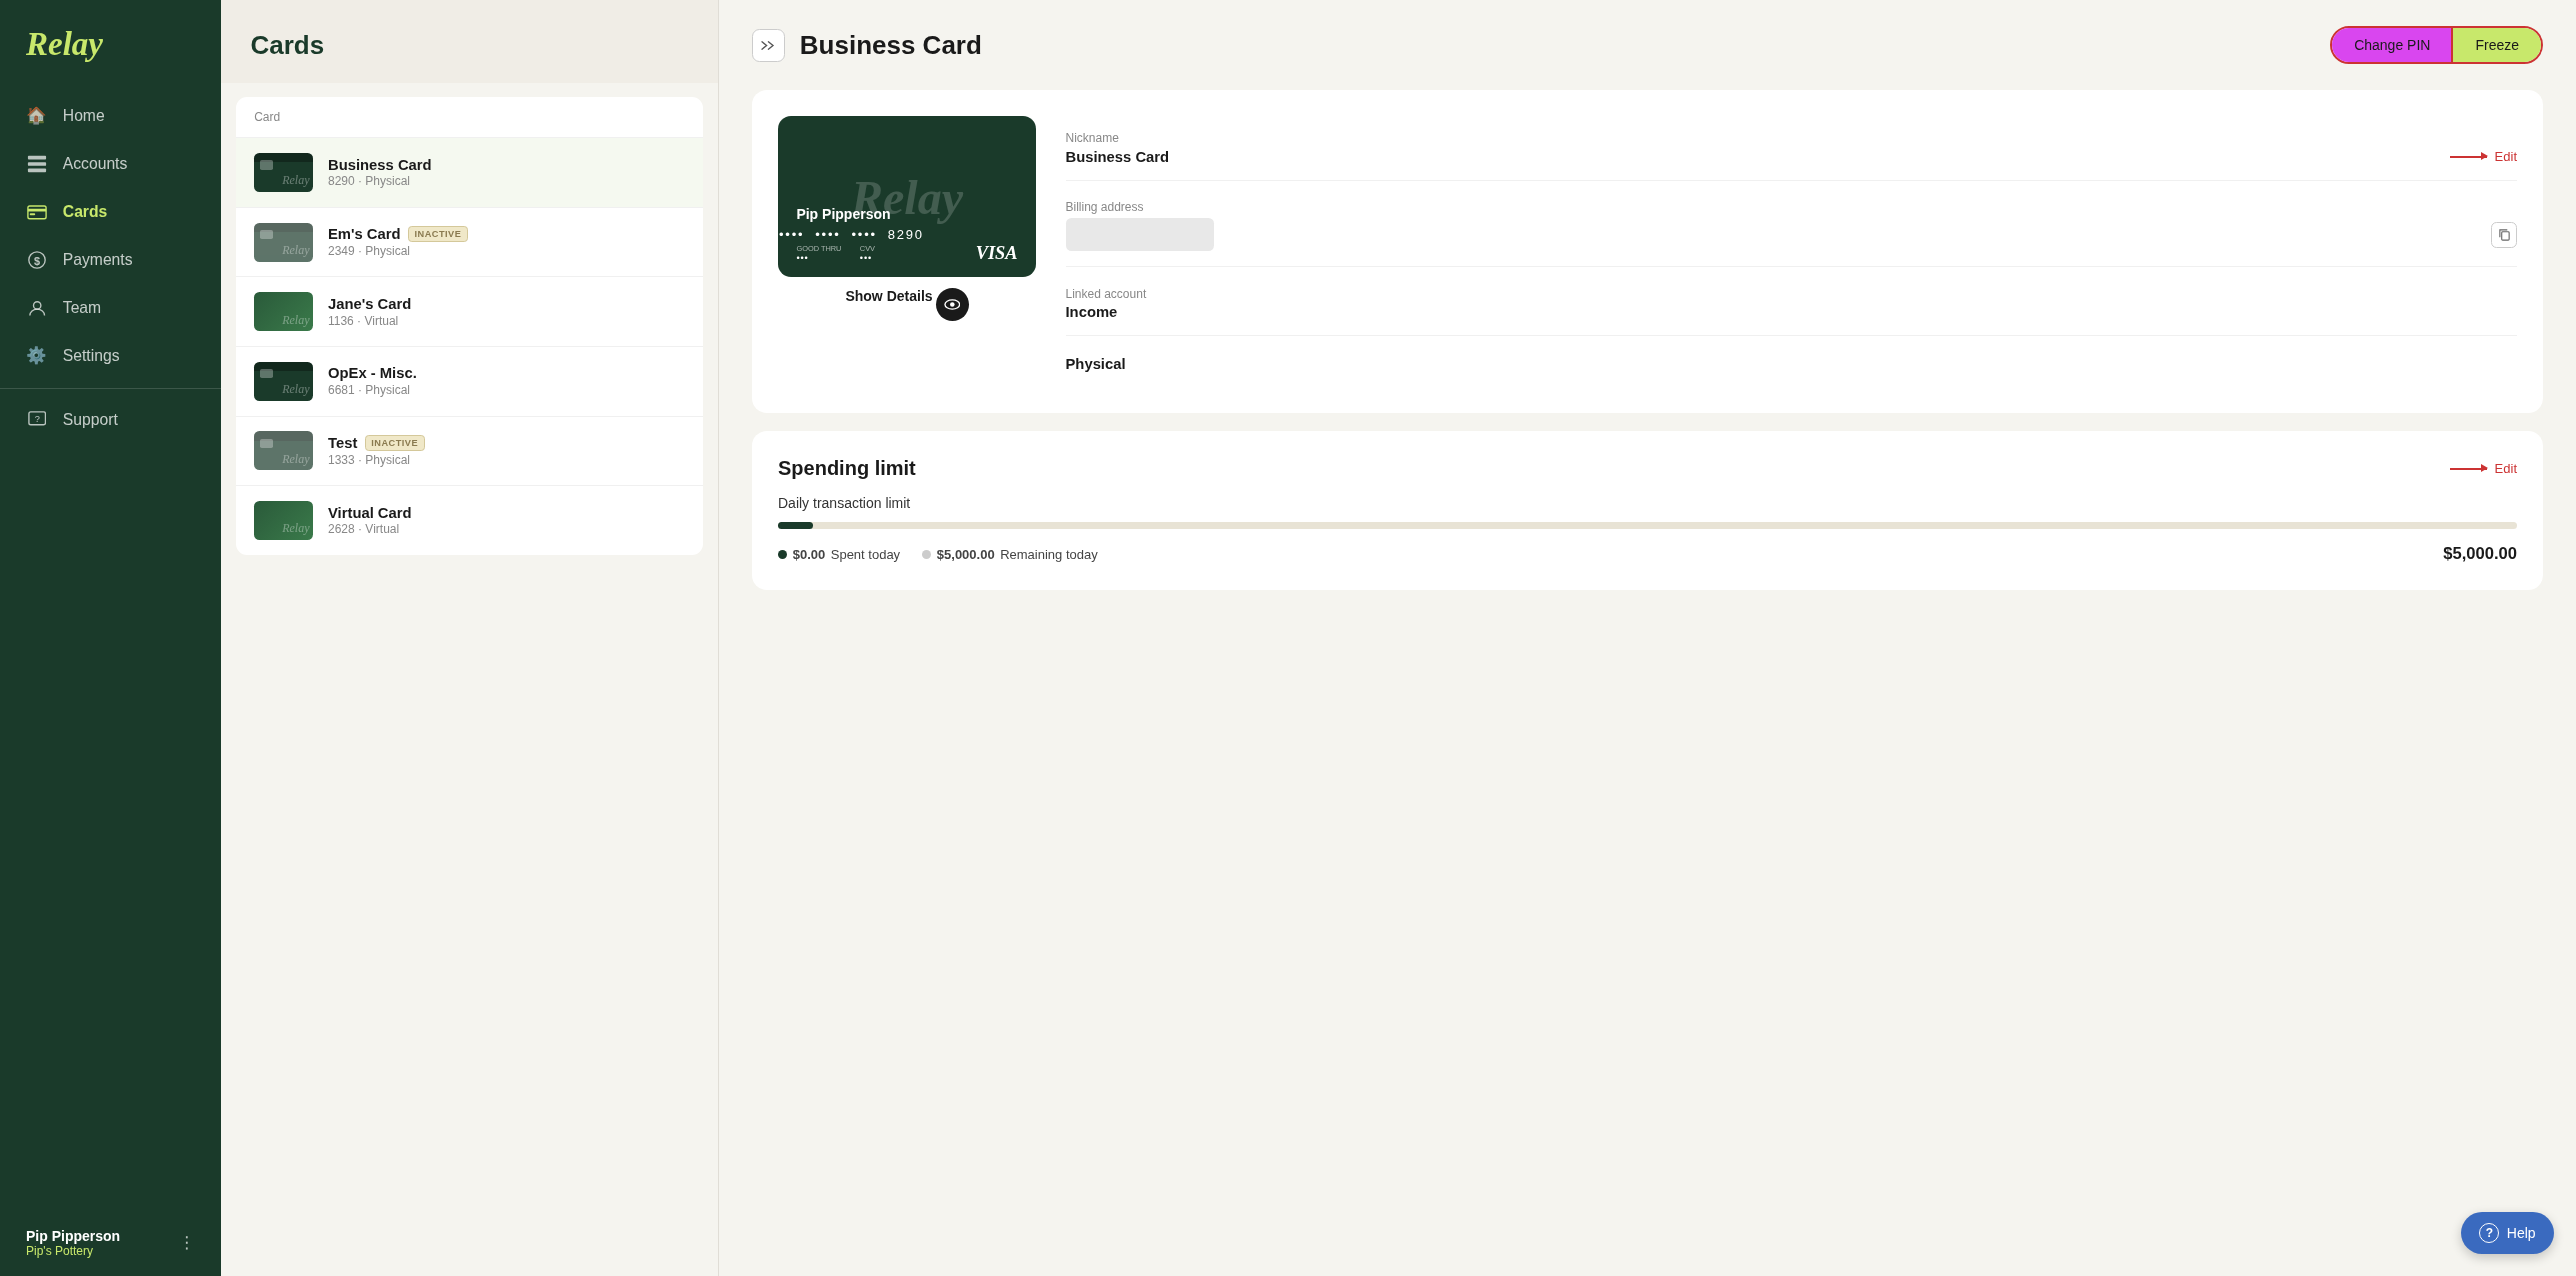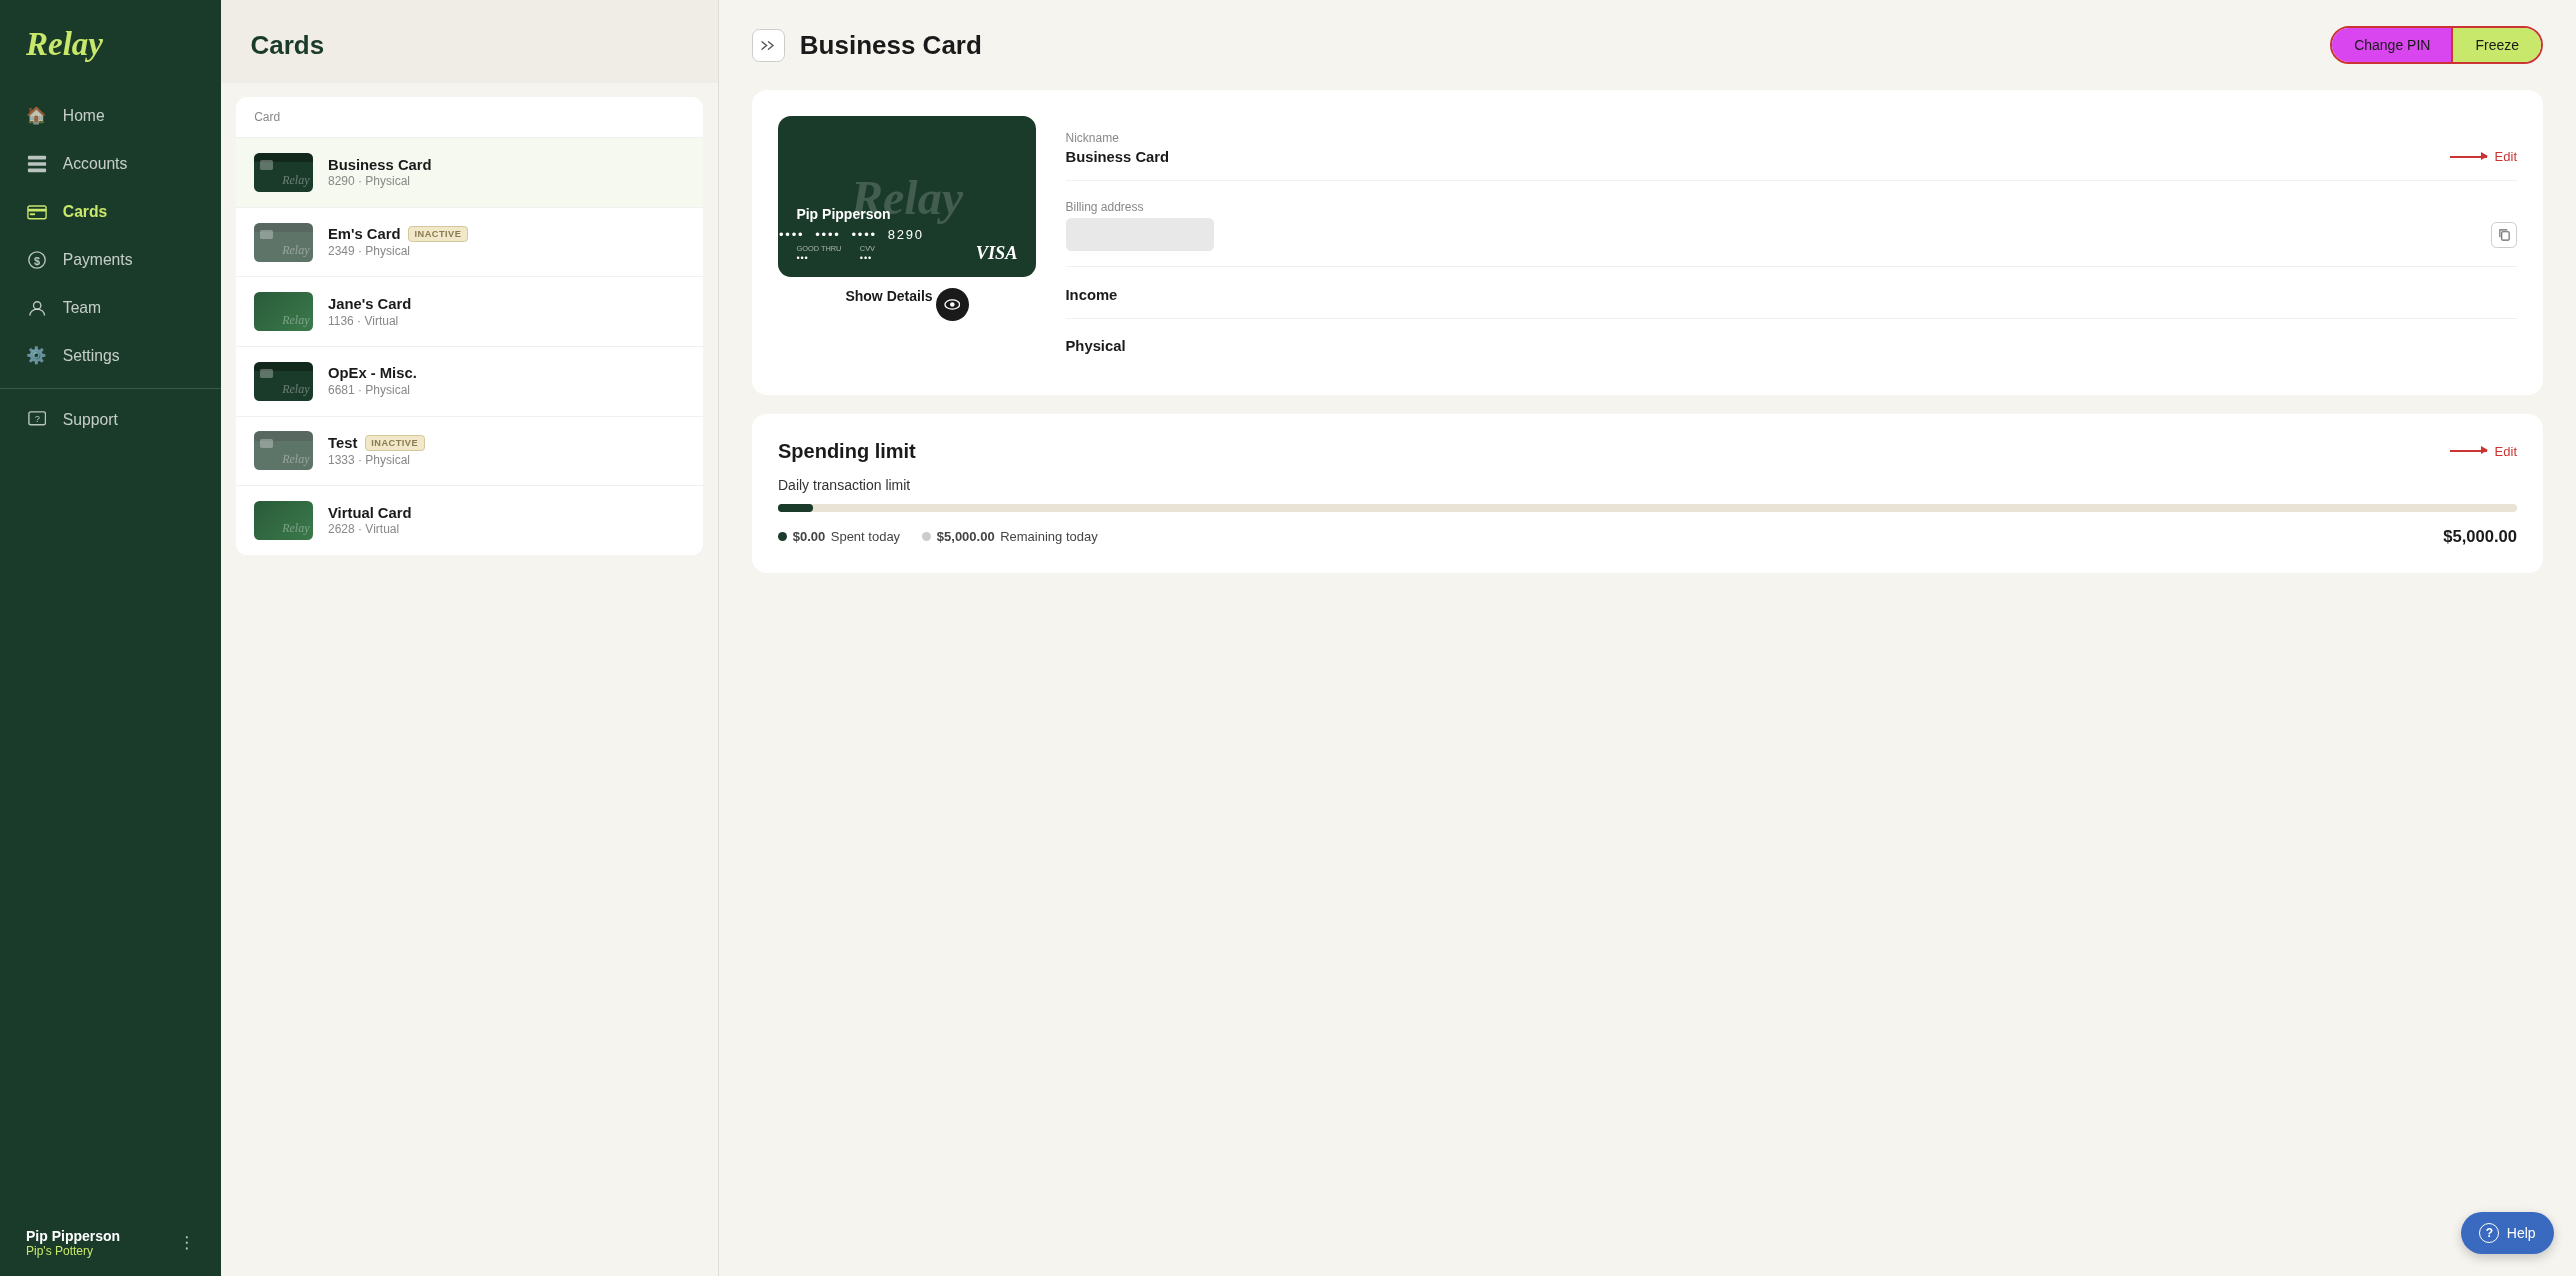--- a/index.html
+++ b/index.html
@@ -757,20 +757,21 @@
               <div class="copy-icon">
                 <svg width="13" height="13" viewBox="0 0 14 14" fill="none">
                   <rect x="4" y="4" width="8" height="9" rx="1" stroke="#666" stroke-width="1.2"></rect>
                   <path d="M2 10V2h8" stroke="#666" stroke-width="1.2"></path>
                 </svg>
               </div>
             </div>
           </div>
 
           <div class="info-field">
+            <div class="info-label">Linked account</div>
             <div class="info-value-row">
               <span class="info-value">Income</span>
             </div>
           </div>
 
           <div class="info-field">
             <div class="info-value-row">
               <span class="info-value">Physical</span>
             </div>
           </div>

